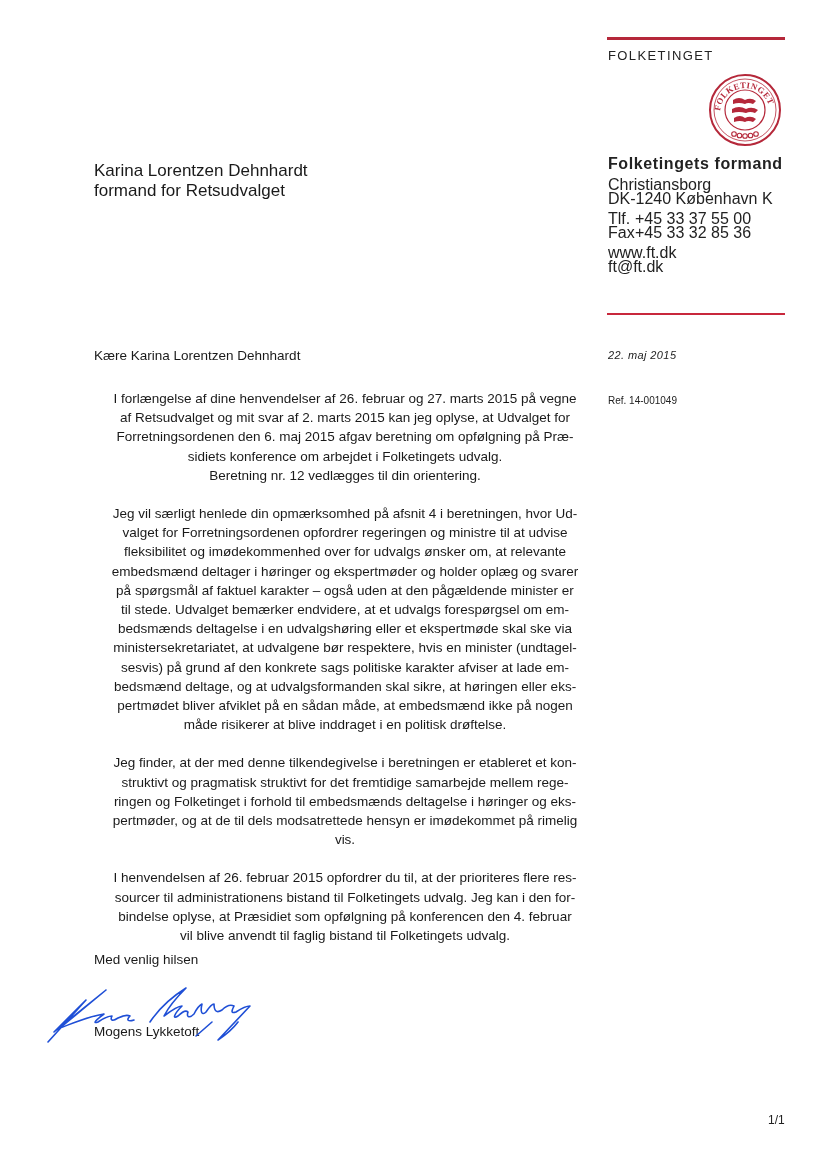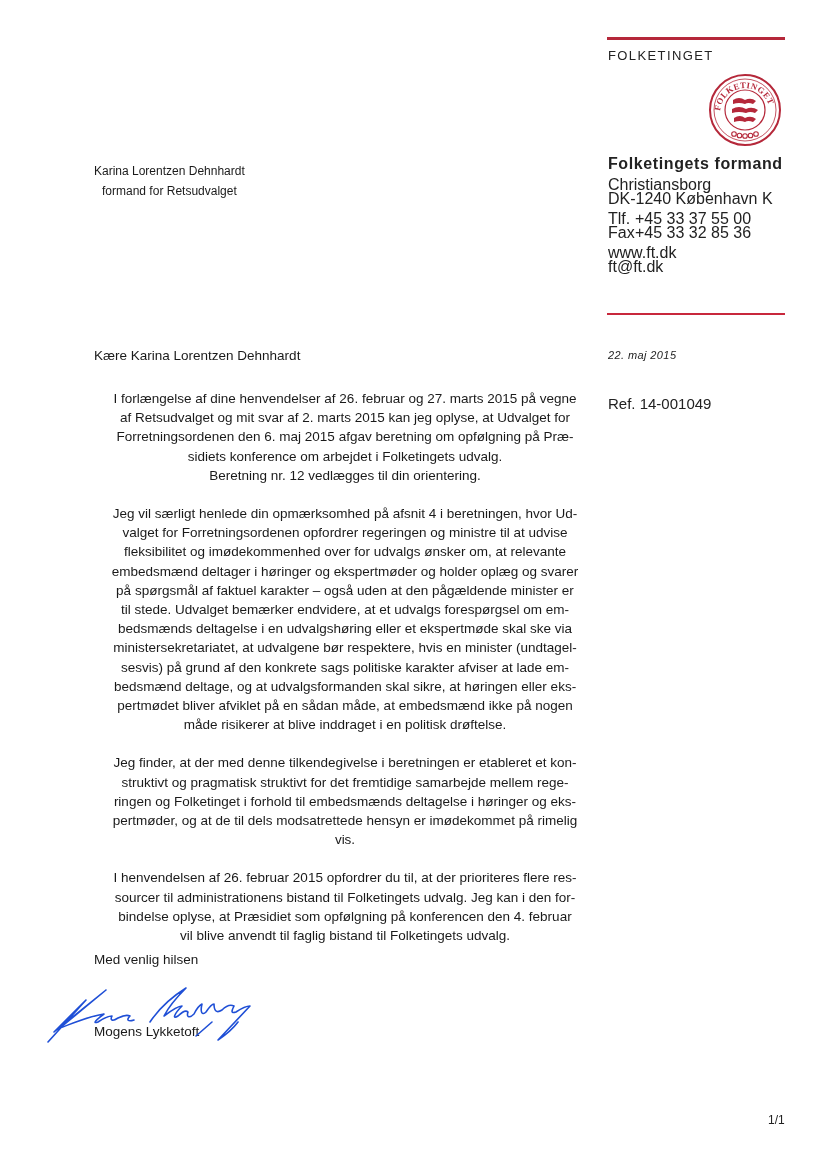--- a/index.html
+++ b/index.html
@@ -2,28 +2,28 @@
 <html><head>
 <meta charset="utf-8">
 <style>
   html, body { margin: 0; padding: 0; background: #ffffff; }
   body { width: 825px; height: 1168px; position: relative; overflow: hidden;
          font-family: "Liberation Sans", sans-serif; color: #1a1a1a; }
   .abs { position: absolute; }
   .red-bar-top { left: 607px; top: 37px; width: 178px; height: 3px; background: #b5283a; }
   .org-name { left: 608px; top: 48px; font-size: 13px; letter-spacing: 1.4px; color: #222; font-weight: normal; }
   .seal { left: 708px; top: 73px; width: 74px; height: 74px; }
-  .recipient { left: 94px; top: 161px; font-size: 12px; line-height: 20px; text-align: center; }
+  .recipient { left: 94px; top: 161px; font-size: 17px; line-height: 20px; }
   .sender { left: 608px; top: 157px; font-size: 16px; line-height: 14px; color: #222; }
   .sender .title { font-weight: bold; letter-spacing: 0.6px; margin-bottom: 7px; }
   .sender .grp { margin-bottom: 6px; }
   .sender .row span.lbl { display: inline-block; width: 27px; }
   .red-bar-mid { left: 607px; top: 313px; width: 178px; height: 1.5px; background: #c8283c; }
   .date { left: 608px; top: 349px; font-size: 11px; letter-spacing: 0.4px; color: #222; font-style: italic; }
-  .ref { left: 608px; top: 395px; font-size: 15px; color: #222; }
+  .ref { left: 608px; top: 395px; font-size: 10px; color: #222; }
   .salutation { left: 94px; top: 348px; font-size: 13.5px; }
   .body-text { left: 94px; top: 389px; width: 490px; font-size: 13.5px; line-height: 19.2px; }
   .body-text p { margin: 0 0 19px 12px; text-align: center; }
   .body-text .line { display: block; white-space: nowrap; }
   .closing { left: 94px; top: 952px; font-size: 13.5px; }
   .signature { left: 46px; top: 970px; width: 220px; height: 80px; }
   .signer { left: 94px; top: 1024px; font-size: 13.5px; }
   .page-num { left: 768px; top: 1113px; font-size: 12px; color: #222; }
 </style>
 </head>

